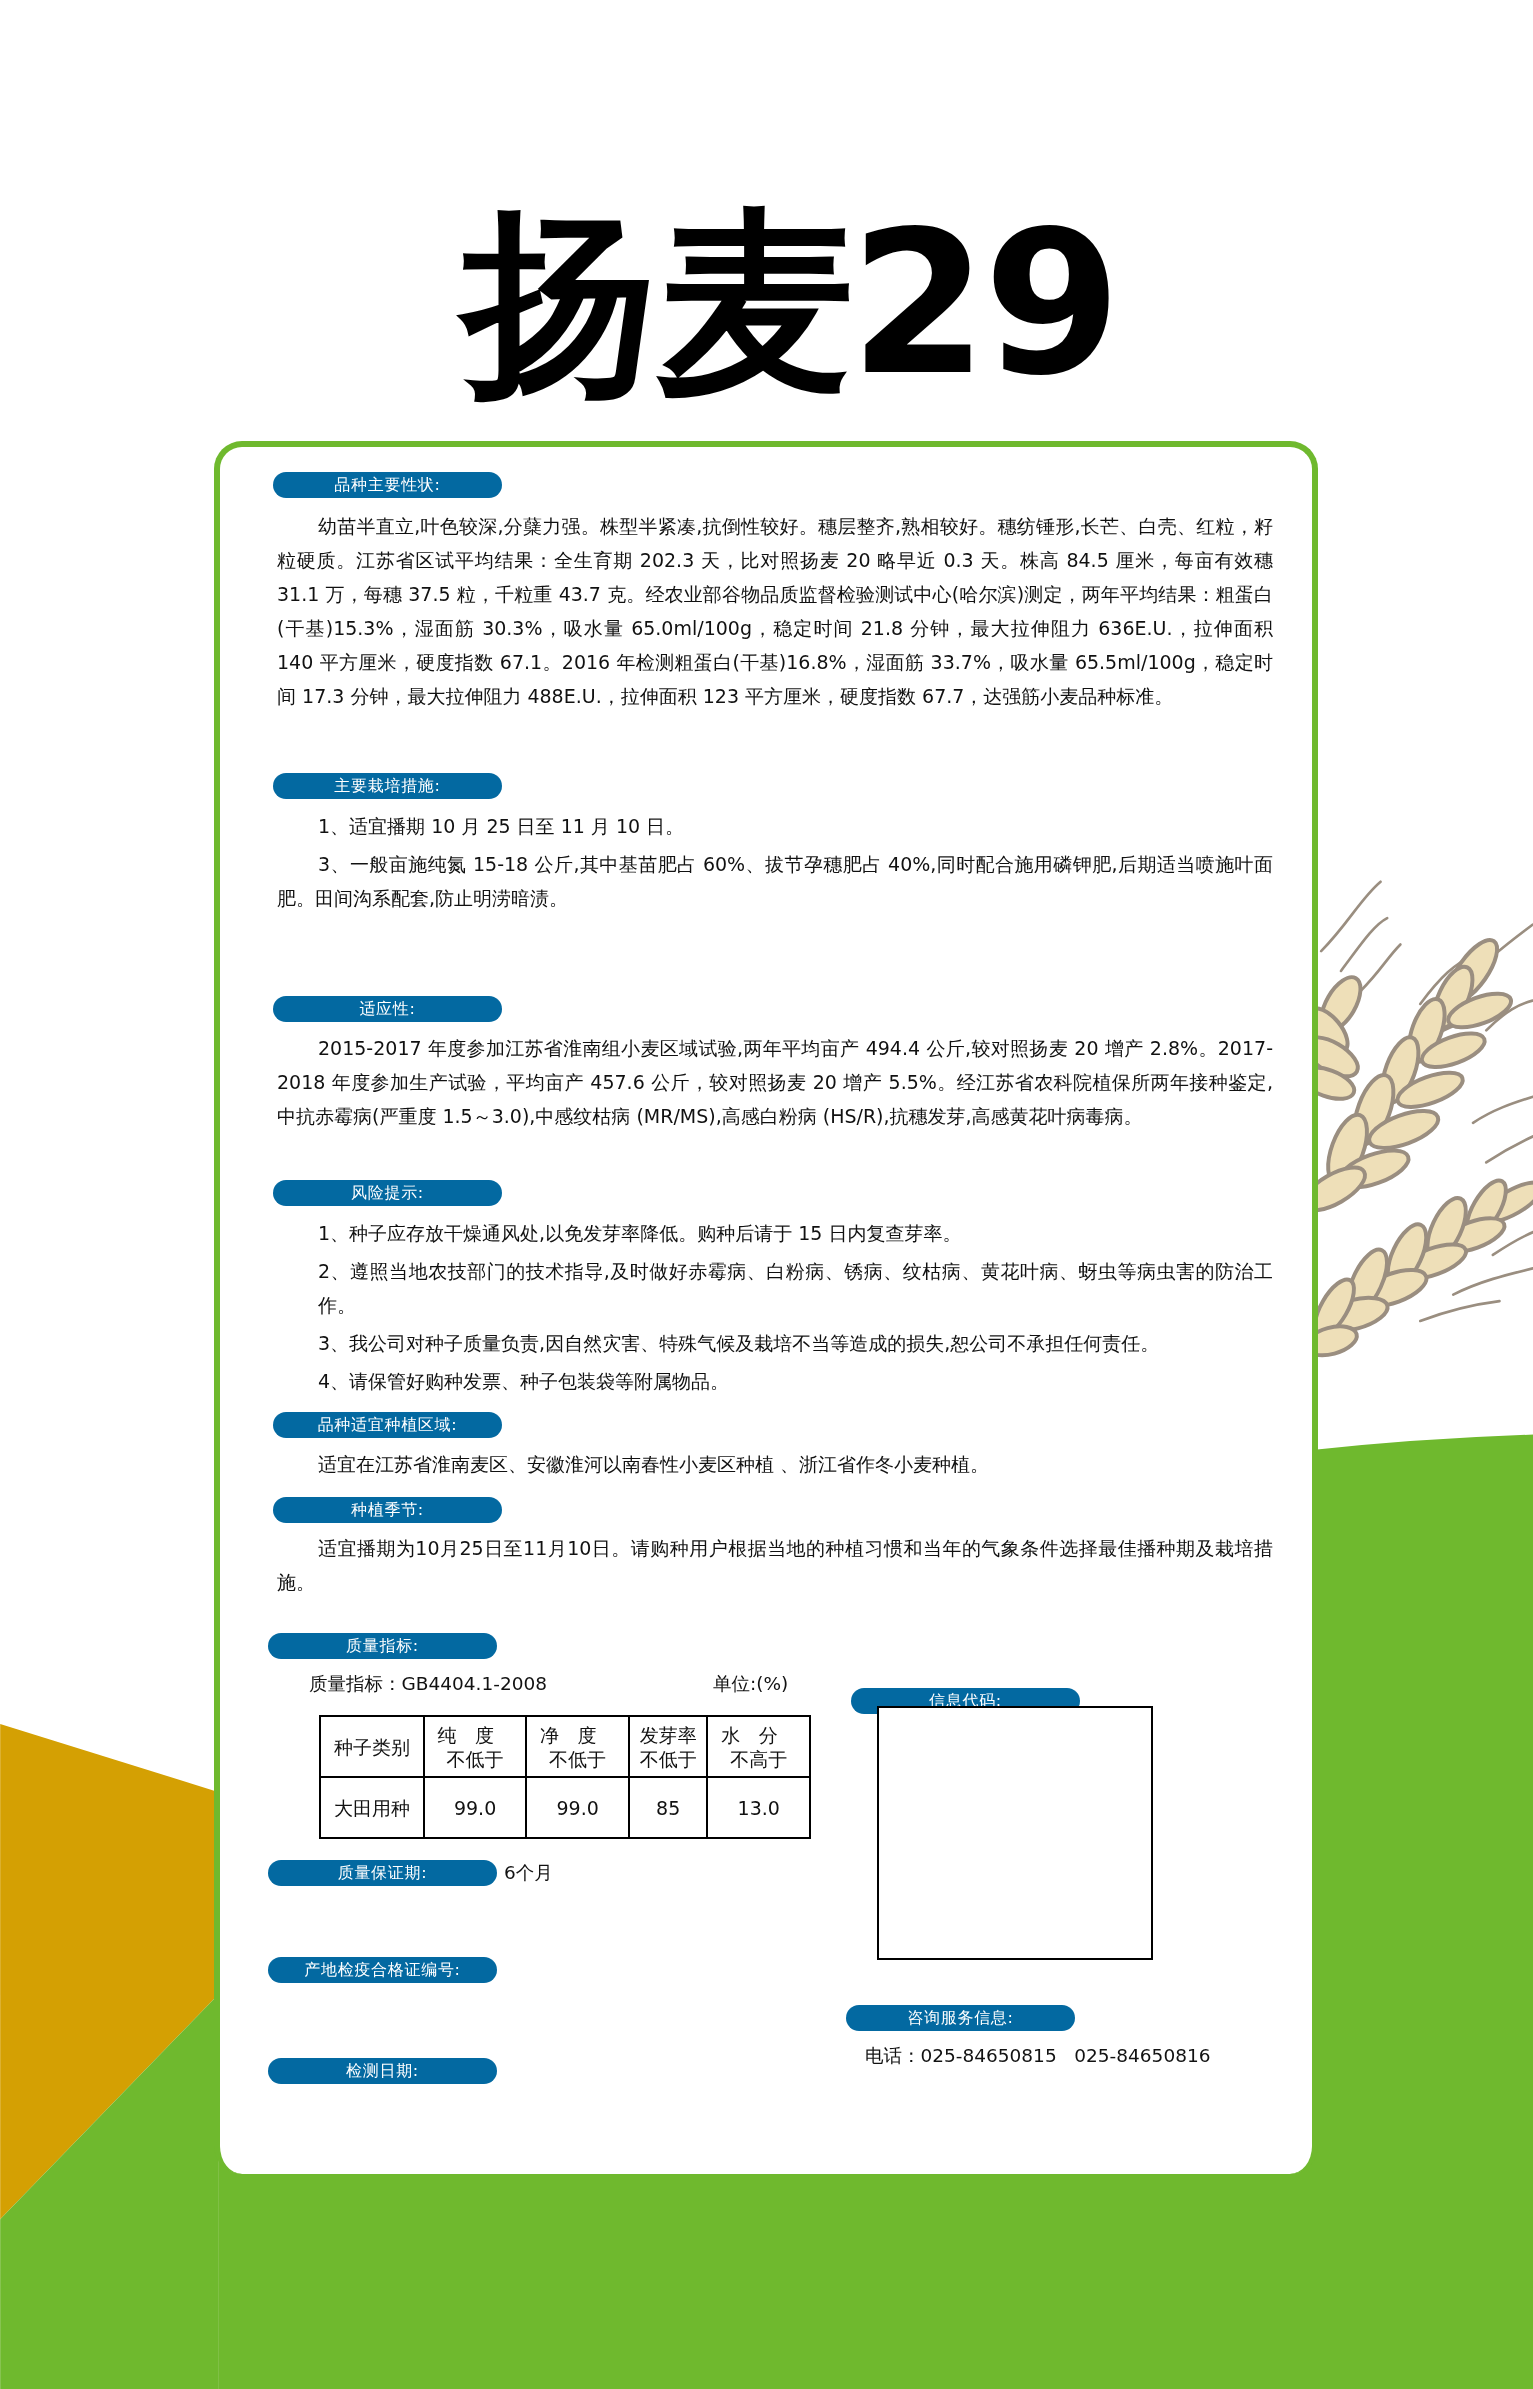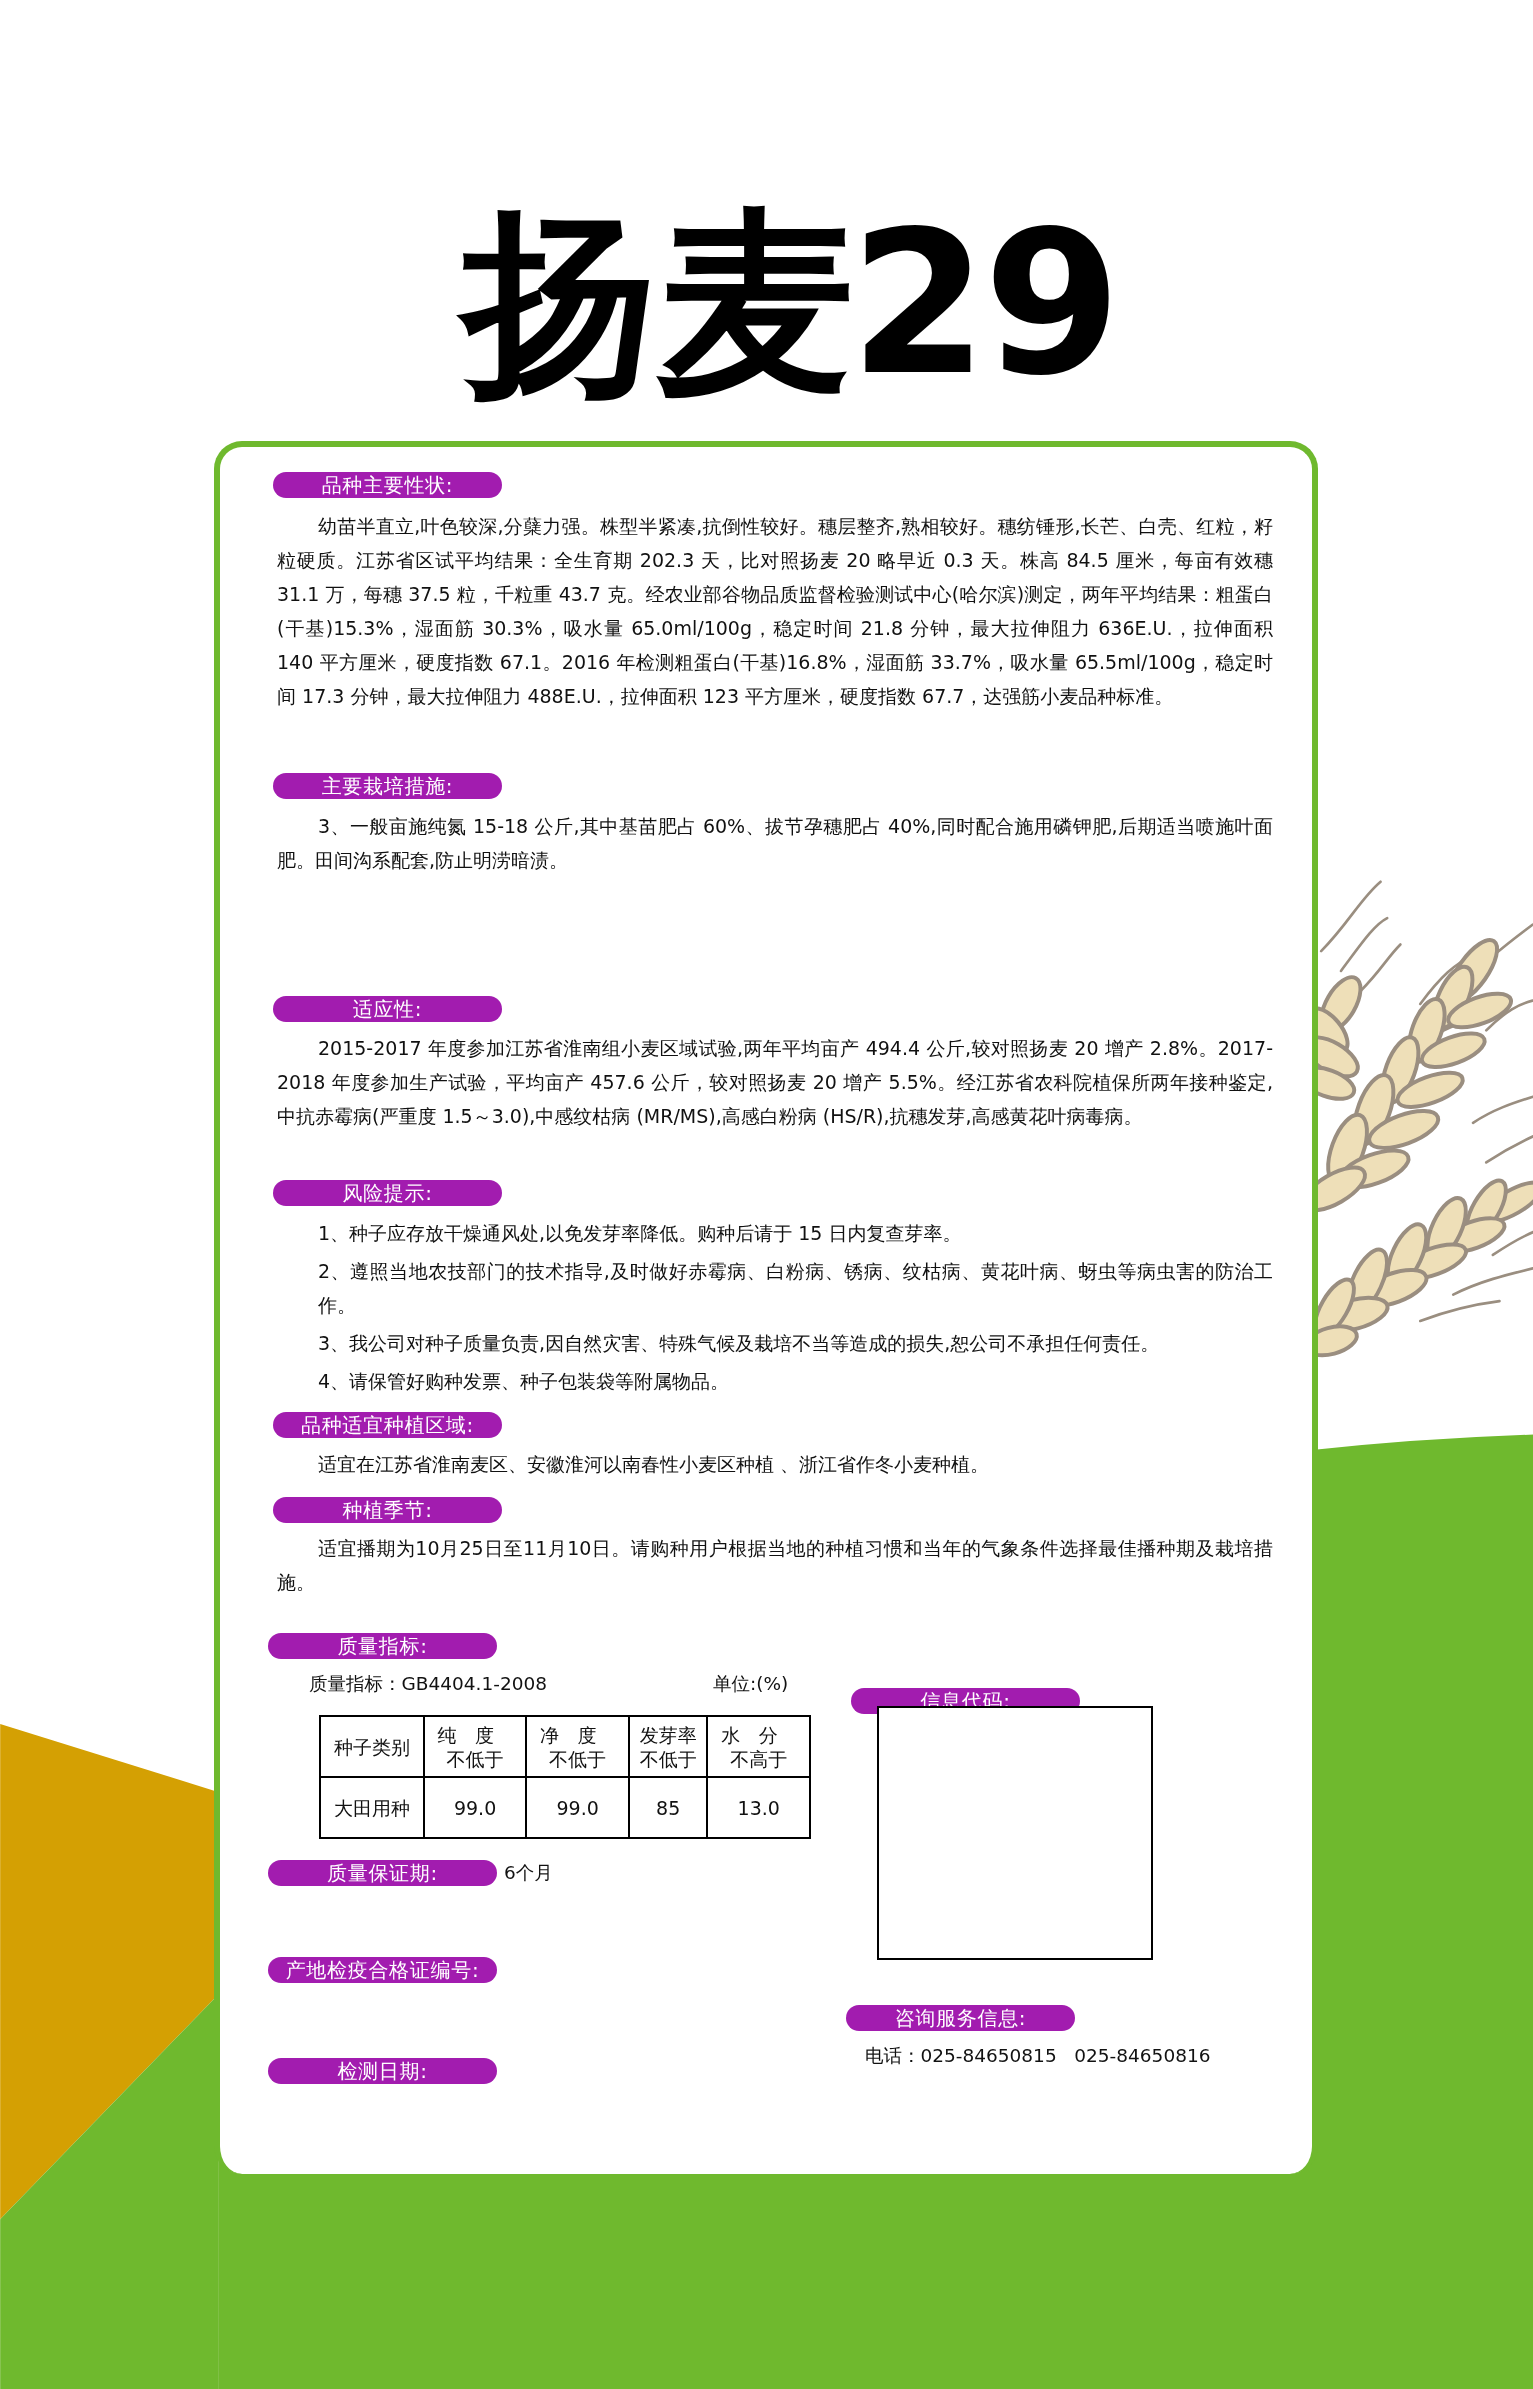--- a/index.html
+++ b/index.html
@@ -16,22 +16,22 @@
       transform:scaleY(1.0);
     }
 
     .card {
       position:absolute; left:214px; top:441px; width:1104px; height:1733px;
       background:#ffffff; border:6.6px solid #6FB92E; border-bottom:none;
       border-radius:28px 28px 28px 28px;
     }
 
     .pill {
-      position:absolute; height:26.4px; background:#a21caf; color:#fff;
-      border-radius:13.2px; font-size:20px; line-height:26.4px; text-align:center;
+      position:absolute; height:26.4px; background:#0369a1; color:#fff;
+      border-radius:13.2px; font-size:16px; line-height:26.4px; text-align:center;
       font-weight:normal; letter-spacing:0.7px;
     }
 
     .para {
       position:absolute; left:273px; width:1004px; font-size:19px;
       line-height:34px; color:#111; text-align:justify;
     }
     .para p { margin:4px; }
     .indent { text-indent:41px; }
 
@@ -121,20 +121,21 @@
 
 <div class="card"></div>
 
 <div class="pill" style="left:273px; top:472px; width:229px;">品种主要性状:</div>
 <div class="para" style="top:505px;">
   <p class="indent">幼苗半直立,叶色较深,分蘖力强。株型半紧凑,抗倒性较好。穗层整齐,熟相较好。穗纺锤形,长芒、白壳、红粒，籽粒硬质。江苏省区试平均结果：全生育期 202.3 天，比对照扬麦 20 略早近 0.3 天。株高 84.5 厘米，每亩有效穗 31.1 万，每穗 37.5 粒，千粒重 43.7 克。经农业部谷物品质监督检验测试中心(哈尔滨)测定，两年平均结果：粗蛋白(干基)15.3%，湿面筋 30.3%，吸水量 65.0ml/100g，稳定时间 21.8 分钟，最大拉伸阻力 636E.U.，拉伸面积 140 平方厘米，硬度指数 67.1。2016 年检测粗蛋白(干基)16.8%，湿面筋 33.7%，吸水量 65.5ml/100g，稳定时间 17.3 分钟，最大拉伸阻力 488E.U.，拉伸面积 123 平方厘米，硬度指数 67.7，达强筋小麦品种标准。</p>
 </div>
 
 <div class="pill" style="left:273px; top:773px; width:229px;">主要栽培措施:</div>
 <div class="para" style="top:805px;">
+  <p class="indent">1、适宜播期 10 月 25 日至 11 月 10 日。</p>
   <p class="indent">3、一般亩施纯氮 15-18 公斤,其中基苗肥占 60%、拔节孕穗肥占 40%,同时配合施用磷钾肥,后期适当喷施叶面肥。田间沟系配套,防止明涝暗渍。</p>
 </div>
 
 <div class="pill" style="left:273px; top:996px; width:229px;">适应性:</div>
 <div class="para" style="top:1027px;">
   <p class="indent">2015-2017 年度参加江苏省淮南组小麦区域试验,两年平均亩产 494.4 公斤,较对照扬麦 20 增产 2.8%。2017-2018 年度参加生产试验，平均亩产 457.6 公斤，较对照扬麦 20 增产 5.5%。经江苏省农科院植保所两年接种鉴定,中抗赤霉病(严重度 1.5～3.0),中感纹枯病 (MR/MS),高感白粉病 (HS/R),抗穗发芽,高感黄花叶病毒病。</p>
 </div>
 
 <div class="pill" style="left:273px; top:1180px; width:229px;">风险提示:</div>
 <div class="para" style="top:1212px; left:314px; width:963px;">

